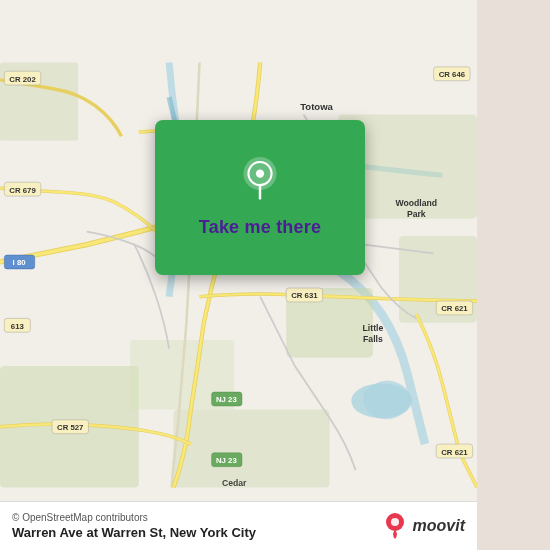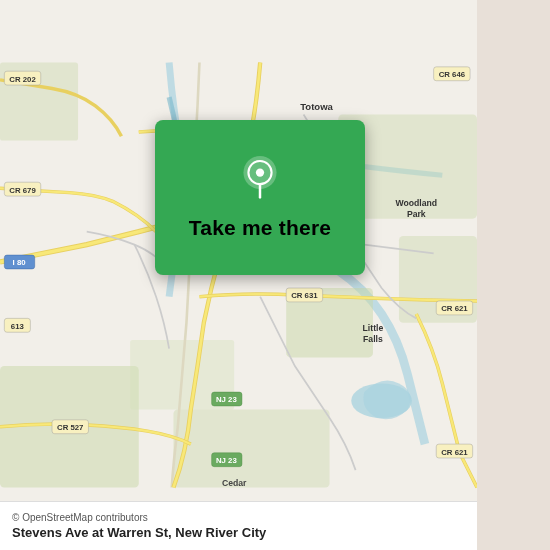--- a/index.html
+++ b/index.html
@@ -54,22 +54,22 @@
       z-index: 10;
     }
 
     #pin-icon {
       width: 48px;
       height: 48px;
       margin-bottom: 12px;
     }
 
     #action-label {
-      color: #000000;
-      font-size: 21px;
+      color: #4c1d95;
+      font-size: 18px;
       font-weight: 600;
       letter-spacing: 0.2px;
     }
 
     
     #bottom-bar {
       position: absolute;
       bottom: 0;
       left: 0;
       width: 100%;
@@ -233,18 +233,28 @@
       <circle cx="24" cy="20" r="5" fill="white"></circle>
       <path d="M24 34 Q24 46 24 50" stroke="white" stroke-width="3" stroke-linecap="round" fill="none"></path>
     </svg>
 
     <span id="action-label">Take me there</span>
   </div>
 
   <div id="bottom-bar">
     <div id="location-info">
       <span id="copyright-text">© OpenStreetMap contributors</span>
-      <span id="location-name">Stevens Ave at Warren St, New River City</span>
+      <span id="location-name">Warren Ave at Warren St, New York City</span>
     </div>
 
+    <div id="moovit-logo">
+      <svg id="moovit-icon" viewBox="0 0 28 28" xmlns="http://www.w3.org/2000/svg">
+
+        <ellipse cx="14" cy="10" rx="9" ry="9" fill="#e8384f"></ellipse>
+        <path d="M14 18 Q10 22 14 27 Q18 22 14 18" fill="#e8384f"></path>
+
+        <circle cx="14" cy="10" r="4" fill="white" opacity="0.9"></circle>
+      </svg>
+      <span id="moovit-text">moovit</span>
+    </div>
   </div>
 
 </div>
 
 </body></html>

